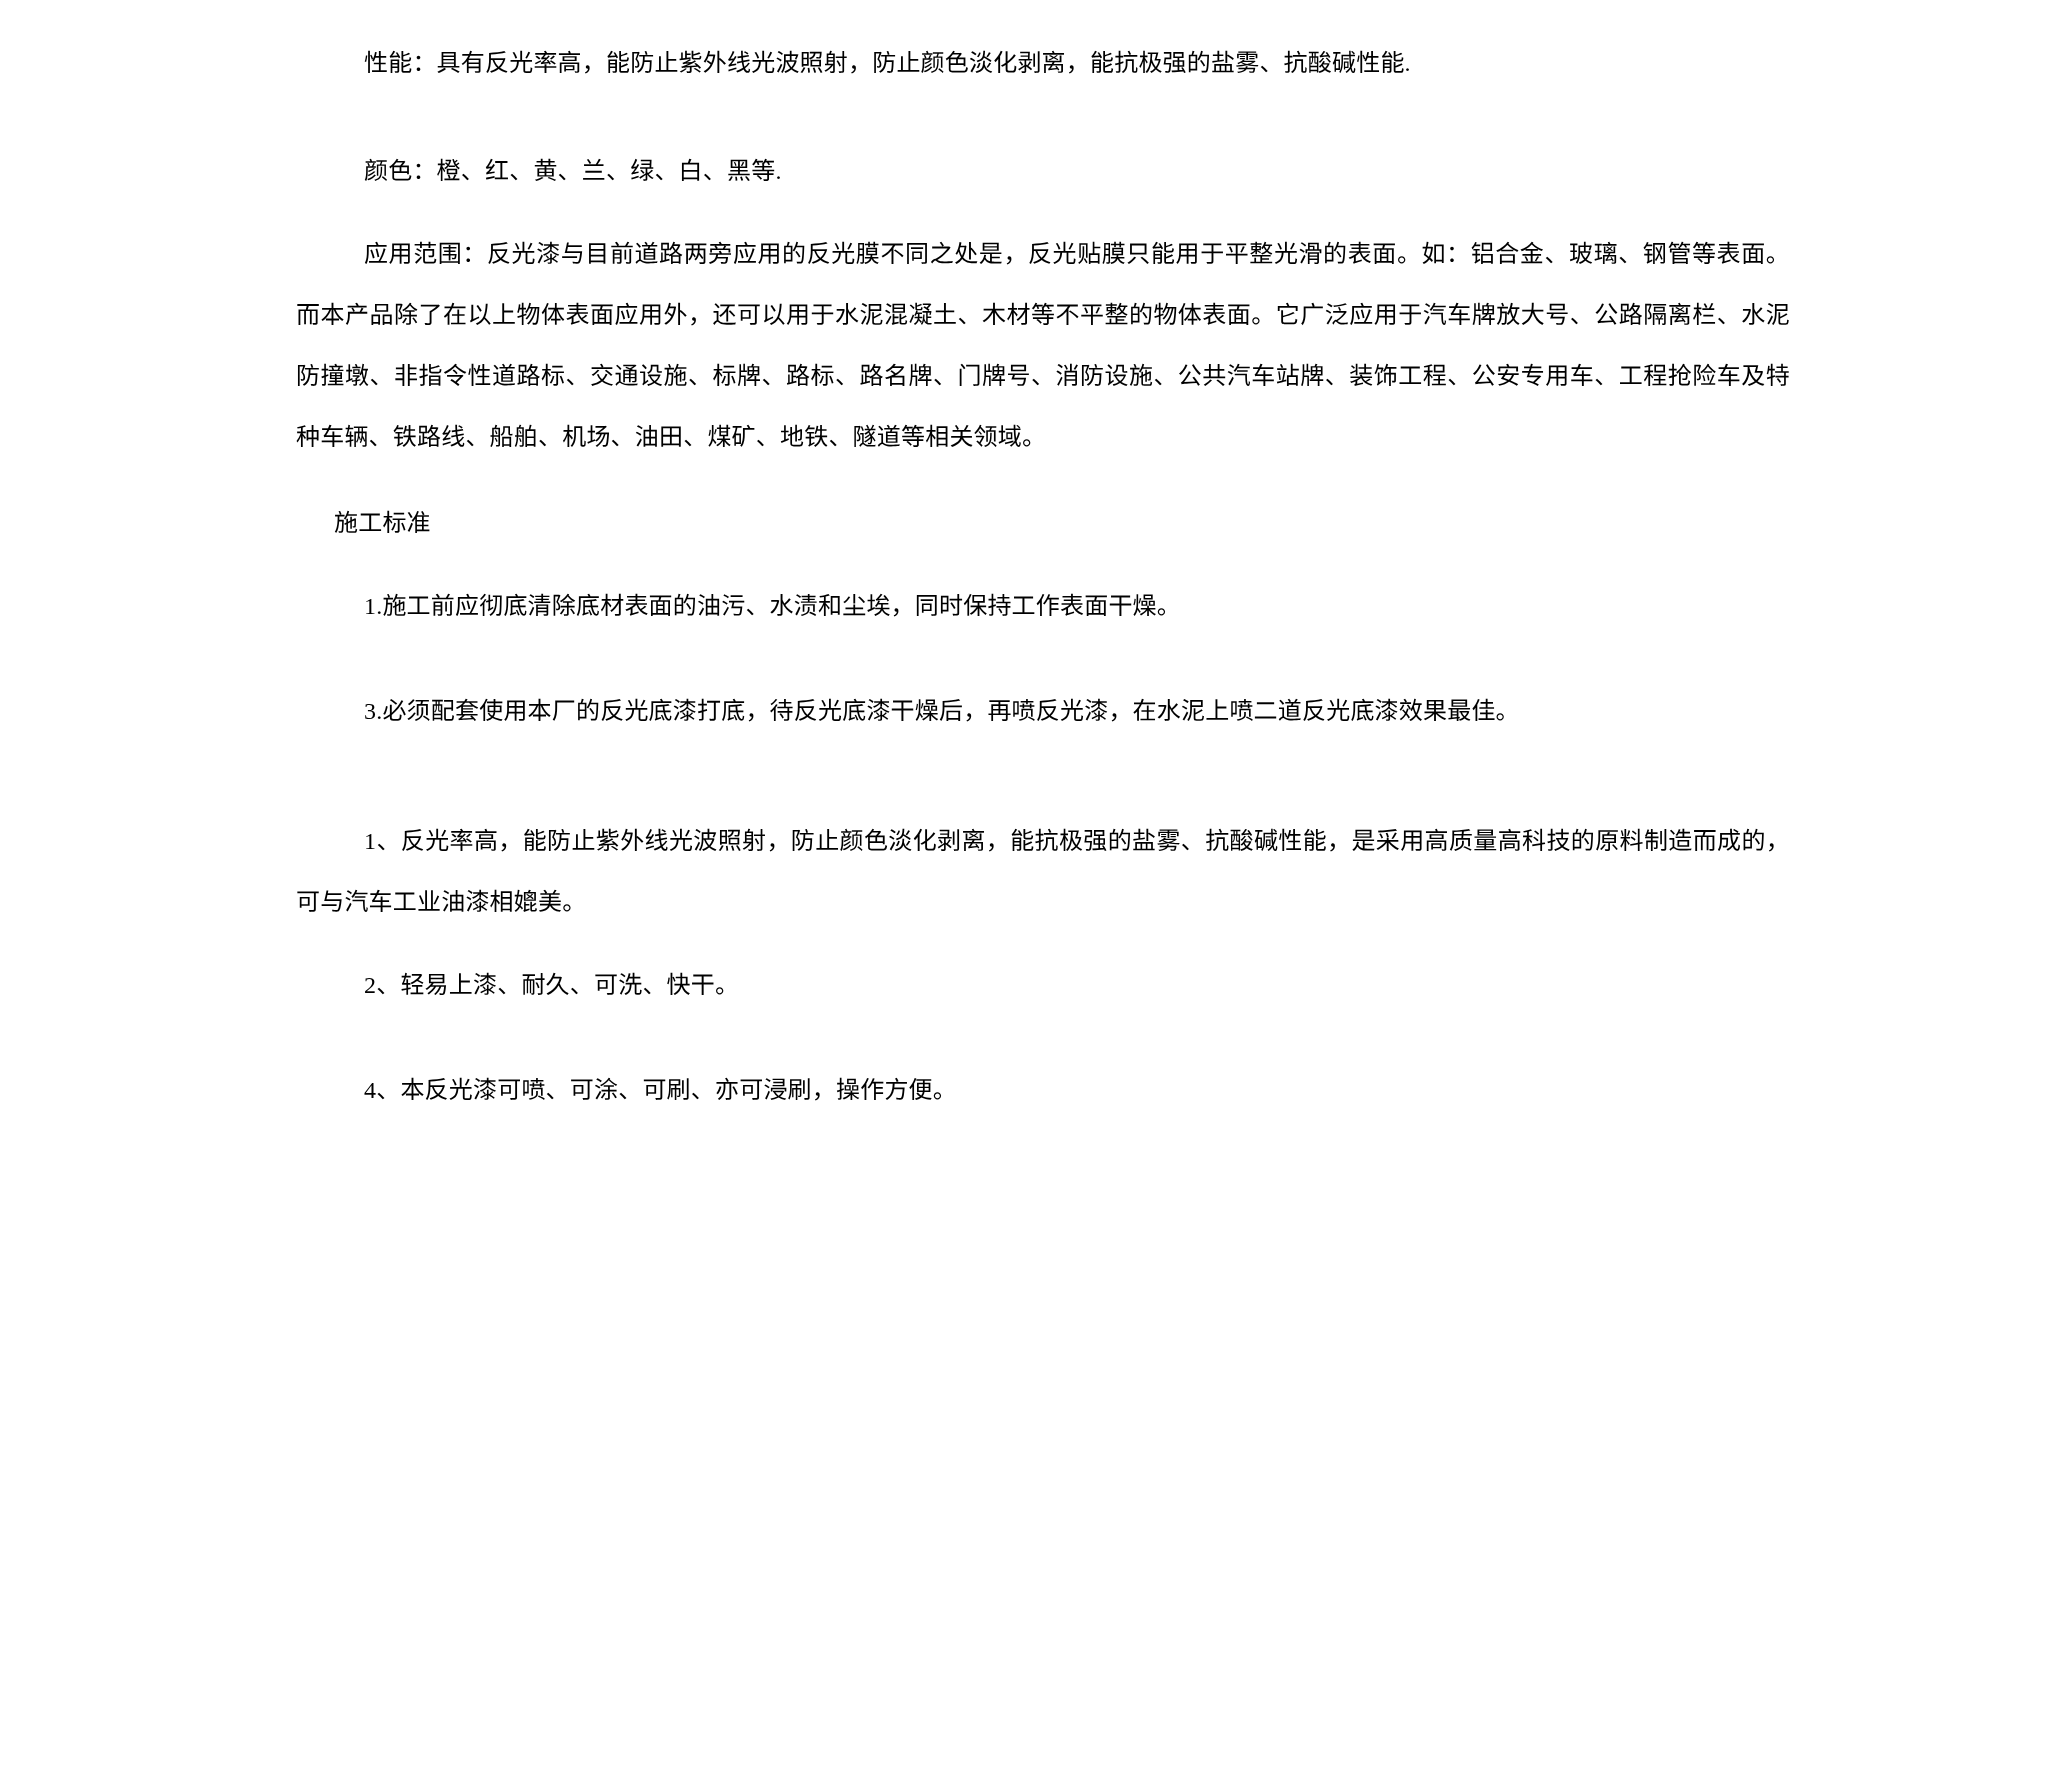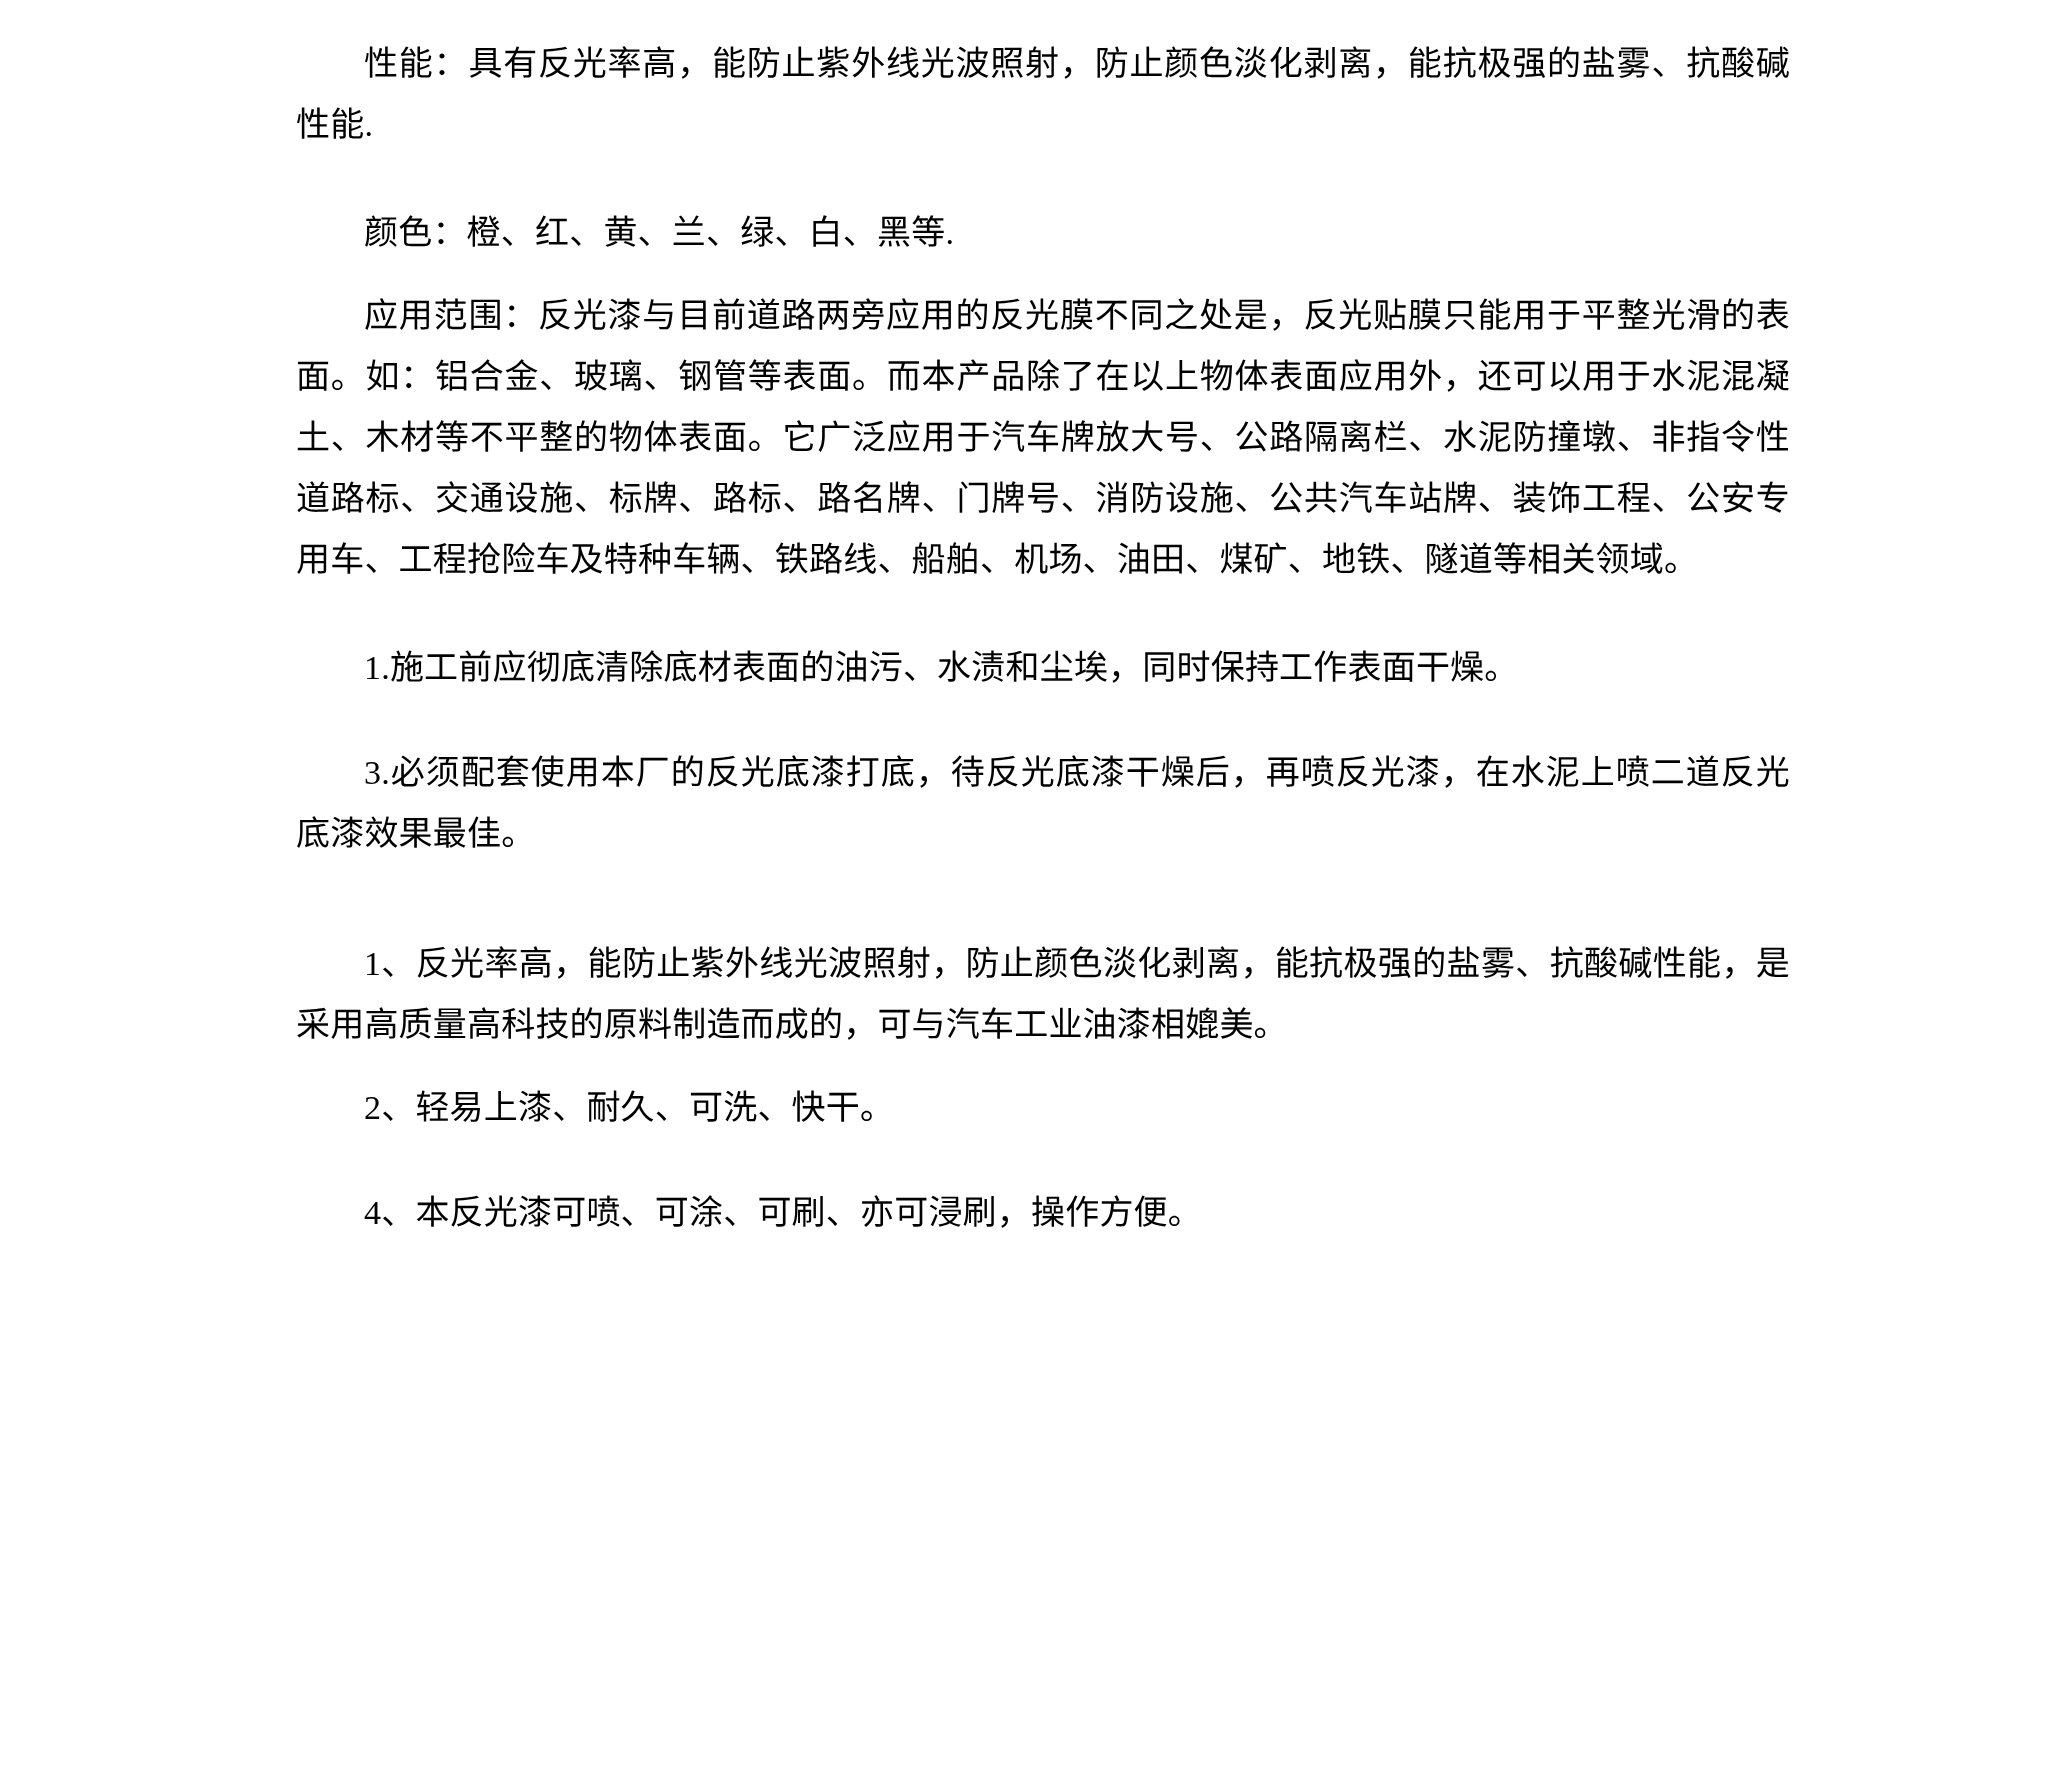--- a/index.html
+++ b/index.html
@@ -19,21 +19,21 @@
     width: 2071px;
     height: 1772px;
     padding: 33px 250px 0 296px;
     background: #ffffff;
   }
   .doc-body {
     width: 1494px;
   }
   p.para {
     margin: 0 0 0 0;
-    font-size: 34px;
+    font-size: 24px;
     line-height: 61px;
     text-align: justify;
     text-justify: inter-ideograph;
     letter-spacing: 0.2px;
     word-break: break-all;
   }
   p.indent2 {
     text-indent: 68px;
   }
   p.indent-half {
@@ -52,20 +52,21 @@
     <div class="gap-md"></div>
 
     <div class="gap-sm"></div>
 
     <p class="para indent2">颜色：橙、红、黄、兰、绿、白、黑等.</p>
     <div class="gap-sm"></div>
 
     <p class="para indent2">应用范围：反光漆与目前道路两旁应用的反光膜不同之处是，反光贴膜只能用于平整光滑的表面。如：铝合金、玻璃、钢管等表面。而本产品除了在以上物体表面应用外，还可以用于水泥混凝土、木材等不平整的物体表面。它广泛应用于汽车牌放大号、公路隔离栏、水泥防撞墩、非指令性道路标、交通设施、标牌、路标、路名牌、门牌号、消防设施、公共汽车站牌、装饰工程、公安专用车、工程抢险车及特种车辆、铁路线、船舶、机场、油田、煤矿、地铁、隧道等相关领域。</p>
     <div class="gap-md"></div>
 
+    <p class="para indent-half">施工标准</p>
     <div class="gap-sm"></div>
 
     <p class="para indent2">1.施工前应彻底清除底材表面的油污、水渍和尘埃，同时保持工作表面干燥。</p>
     <div class="gap-sm"></div>
 
     <div class="gap-sm"></div>
 
     <p class="para indent2">3.必须配套使用本厂的反光底漆打底，待反光底漆干燥后，再喷反光漆，在水泥上喷二道反光底漆效果最佳。</p>
     <div class="gap-sm"></div>
 

